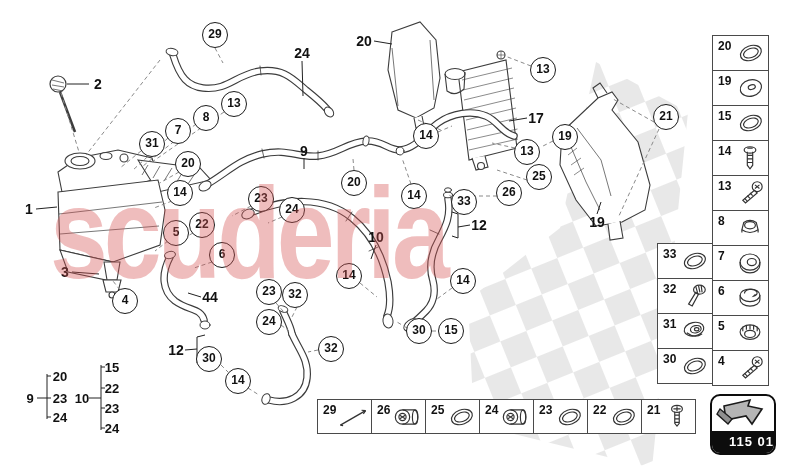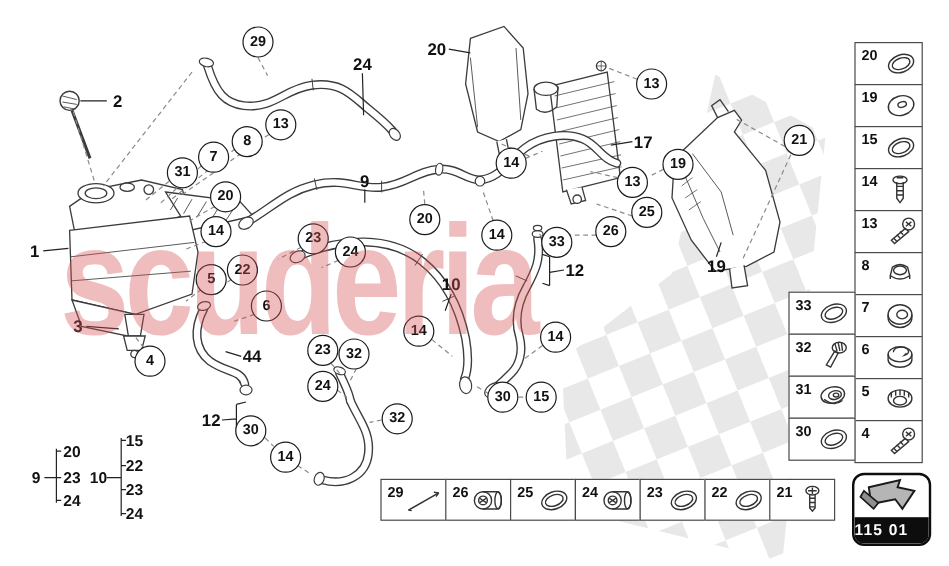--- a/index.html
+++ b/index.html
@@ -11,21 +11,21 @@
            border:1.6px solid #1c1c1c;border-radius:50%;background:#fff;
            font-weight:bold;font-size:12px;line-height:22px;text-align:center;color:#111;}
   .plabel{position:absolute;transform:translate(-50%,-50%);font-weight:bold;font-size:14px;color:#111;white-space:nowrap;}
   .bnum{position:absolute;transform:translate(-50%,-50%);font-weight:bold;font-size:13px;color:#111;white-space:nowrap;}
   .cell{position:absolute;box-sizing:border-box;border:1px solid #4a4a4a;background:#fff;}
   .cell .num{position:absolute;left:5px;top:3px;font-weight:bold;font-size:12px;color:#111;}
   .cell svg{position:absolute;right:0;top:50%;transform:translateY(-50%);}
   #badge{position:absolute;left:710px;top:394px;width:66px;height:61px;box-sizing:border-box;
          border:2px solid #0d0d0d;border-radius:10px;background:#fff;overflow:hidden;z-index:2;}
   #badge .code{position:absolute;left:0;bottom:0;width:100%;height:22px;background:#0d0d0d;color:#fff;
-         font-weight:bold;font-size:13px;text-align:left;line-height:22px;letter-spacing:1px;}
+         font-weight:bold;font-size:13px;text-align:right;line-height:22px;letter-spacing:1px;}
   #wm-title{position:absolute;left:50px;top:168px;z-index:3;font-weight:bold;font-size:130px;line-height:1;
          color:rgba(213,82,82,0.38);letter-spacing:-5px;transform:scaleX(0.80);transform-origin:0 0;
          pointer-events:none;white-space:nowrap;}
   #wm-sub{position:absolute;left:58px;top:278px;z-index:3;font-weight:bold;font-size:40px;
          color:#dcdcdc;letter-spacing:10px;pointer-events:none;white-space:nowrap;}
 </style>
 </head>
 <body>
 
 <div id="stage">

